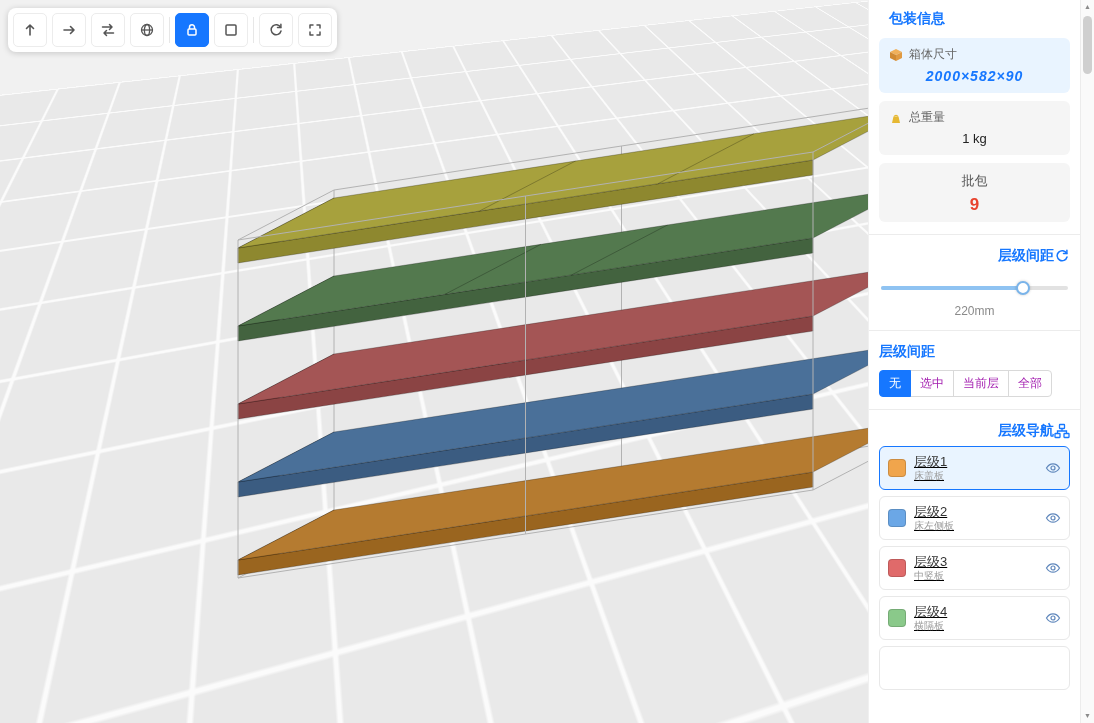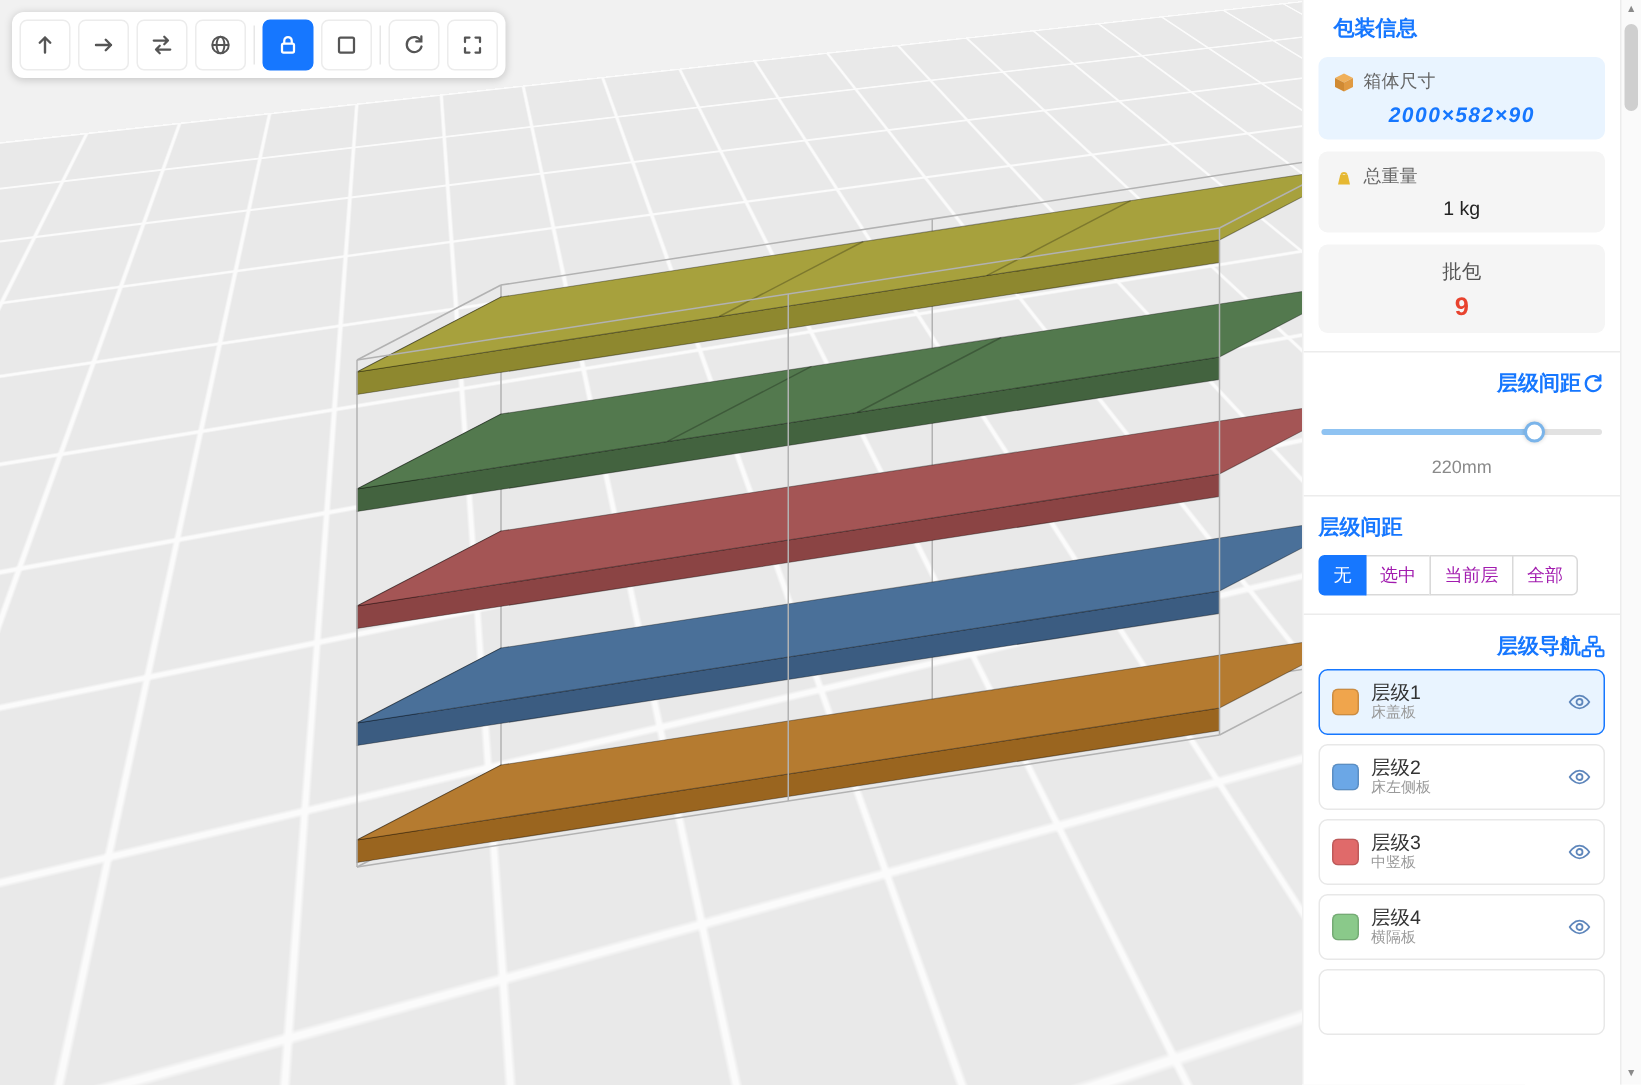--- a/index.html
+++ b/index.html
@@ -60,21 +60,21 @@
   .slider-value { text-align:center; font-size:12px; color:#8a8a8a; margin-top:9px; }
 
   .seg { display:flex; margin-top:9px; }
   .seg-opt { flex:0 0 auto; font-size:12px; color:#a21caf; background:#fff; border:1px solid #d9d9d9;
              padding:4px 9px; margin-left:-1px; cursor:pointer; white-space:nowrap; }
   .seg-opt:first-child { border-radius:4px 0 0 4px; margin-left:0; }
   .seg-opt:last-child { border-radius:0 4px 4px 0; }
   .seg-opt.active { background:#1677ff; border-color:#1677ff; color:#fff; position:relative; z-index:1; }
 
   .layer-item { display:flex; align-items:center; gap:8px; border:1px solid #e8e8e8; border-radius:6px;
-                background:#fff; padding:5px 8px; margin-top:6px; min-height:44px; cursor:pointer; }
+                background:#fff; padding:5px 8px; margin-top:6px; min-height:44px; cursor:pointer;text-decoration:underline; }
   .layer-item.selected { border:1.5px solid #1677ff; background:#e9f4ff; }
   .swatch { width:18px; height:18px; border-radius:4px; border:1px solid rgba(0,0,0,.15); flex:0 0 auto; }
   .layer-texts { display:flex; flex-direction:column; line-height:1.25; }
   .layer-name { font-size:13px; color:#333; }
   .layer-desc { font-size:10px; color:#9a9a9a; }
   .eye { margin-left:auto; display:flex; cursor:pointer; }
 
   
   .page-scrollbar { position:absolute; left:1080px; top:0; width:14px; height:723px; background:#fafafa;
                     border-left:1px solid #ececec; }

